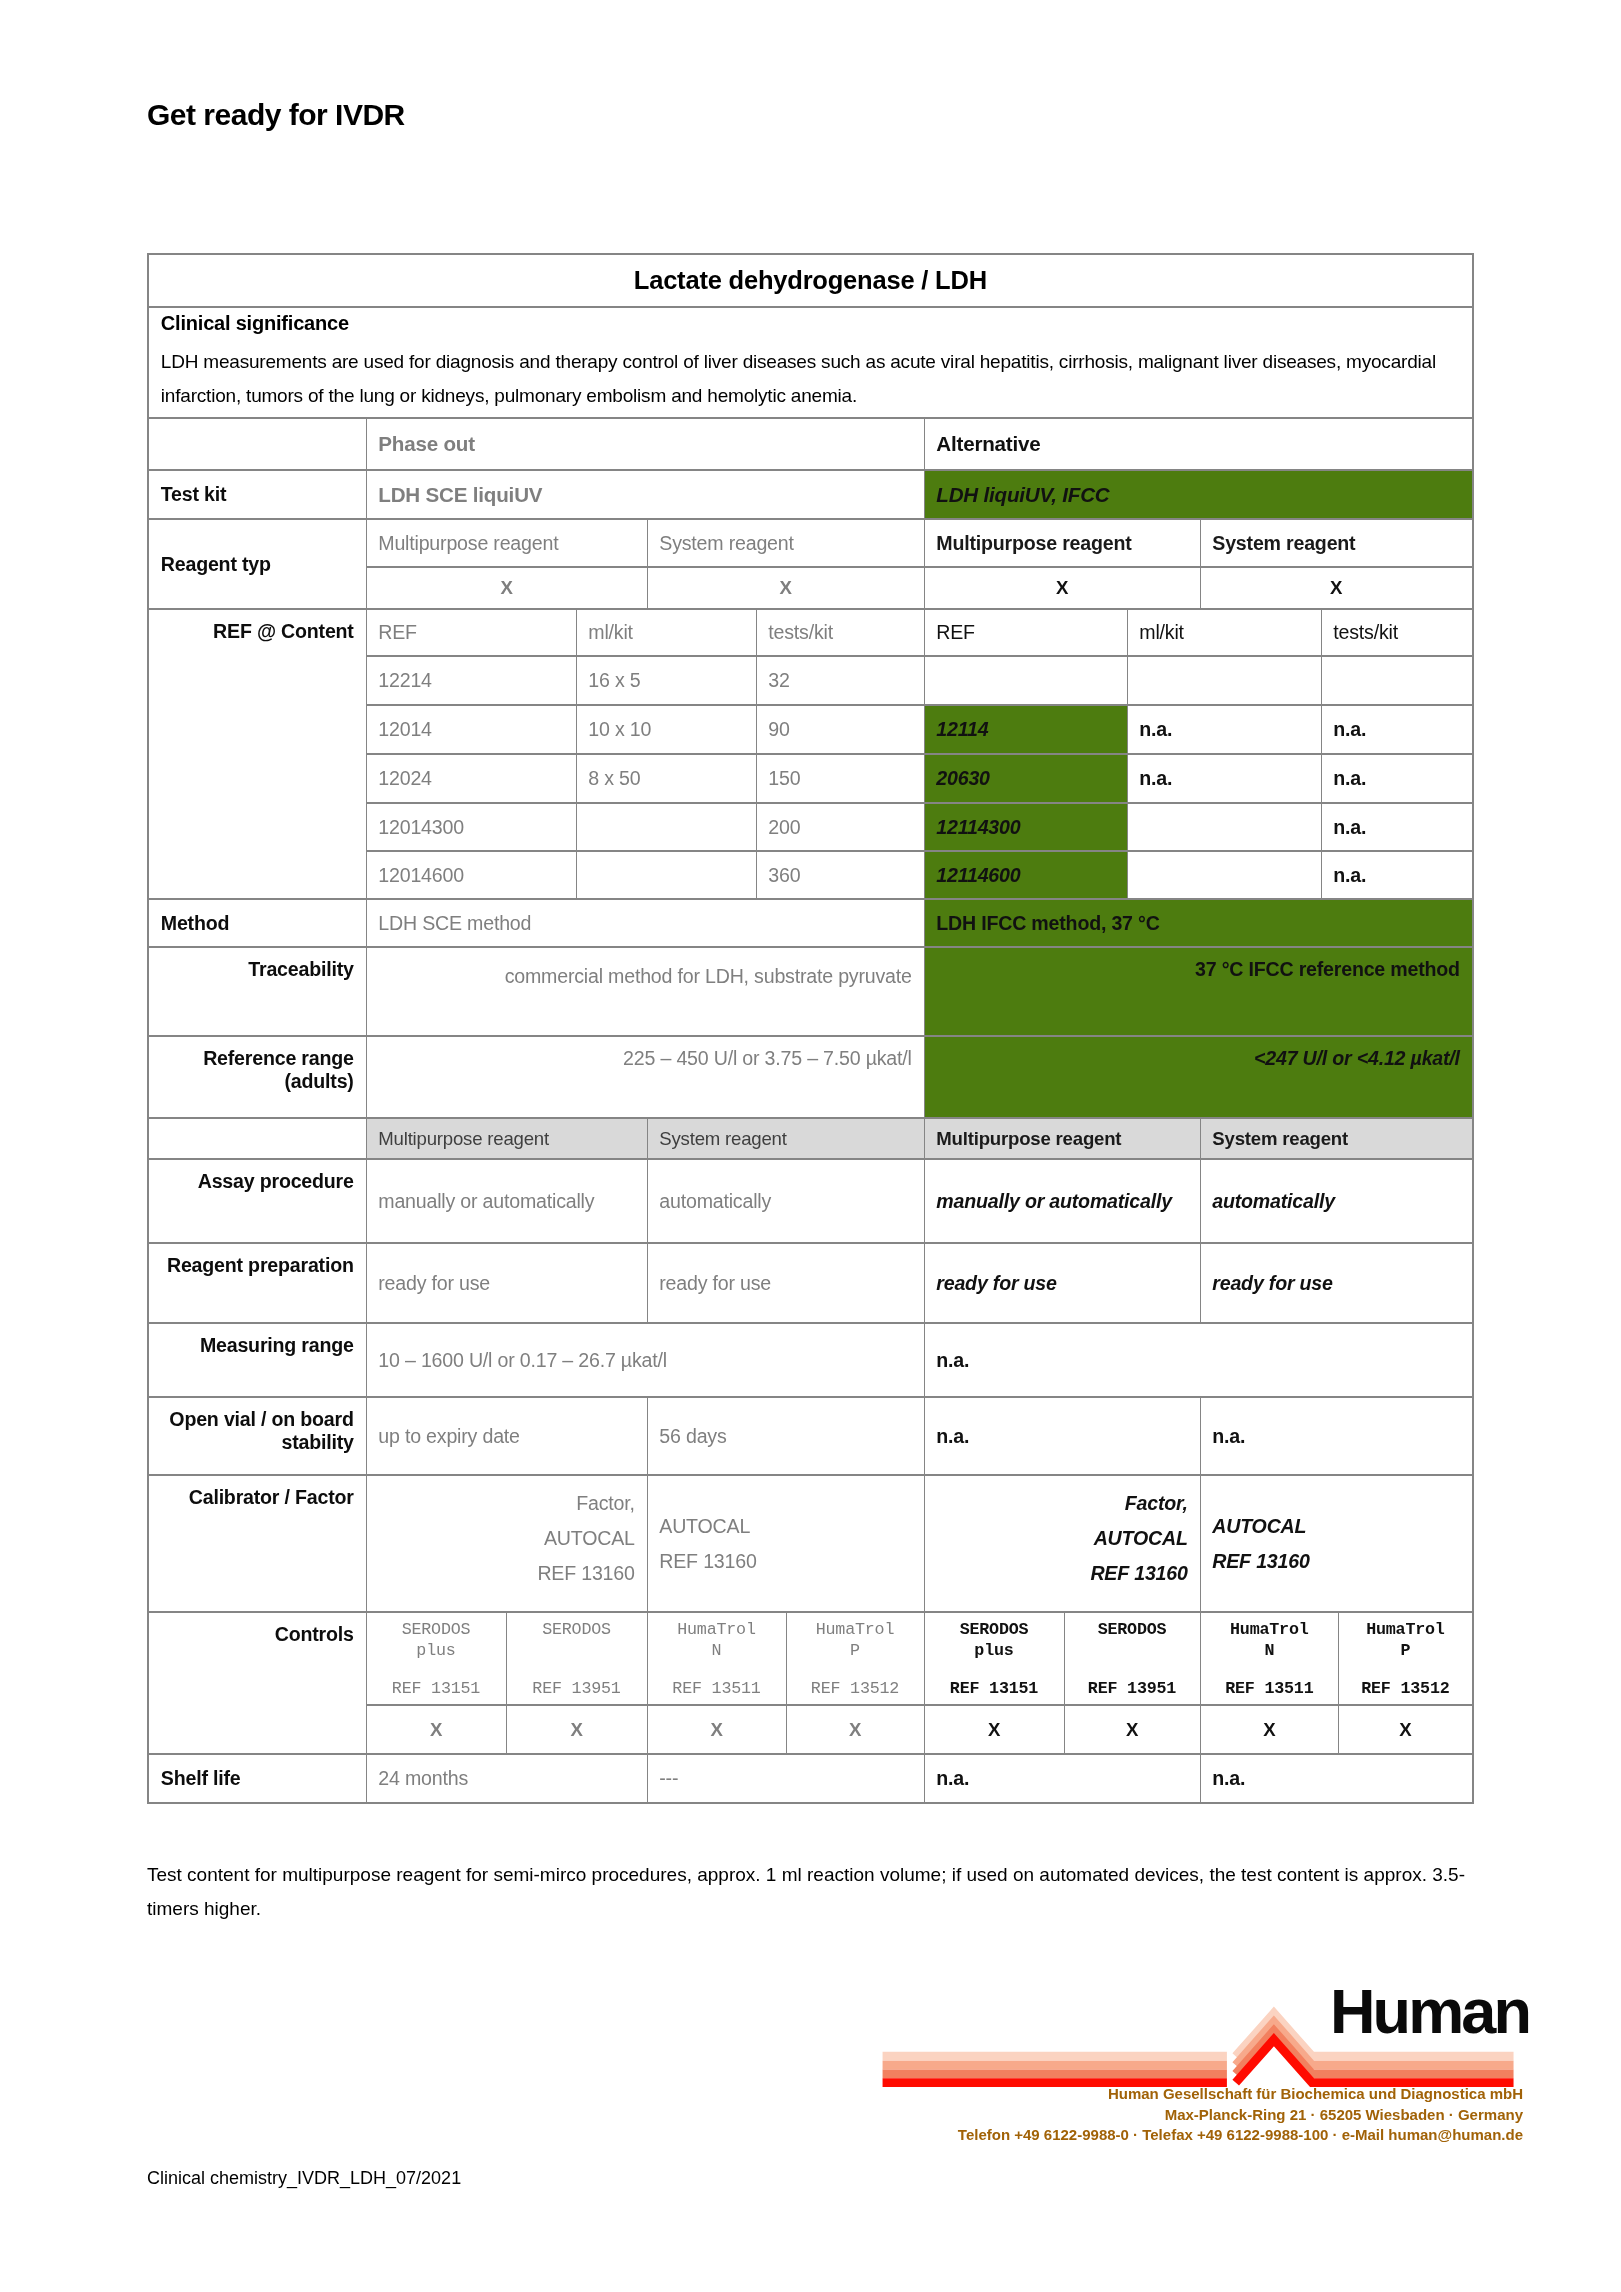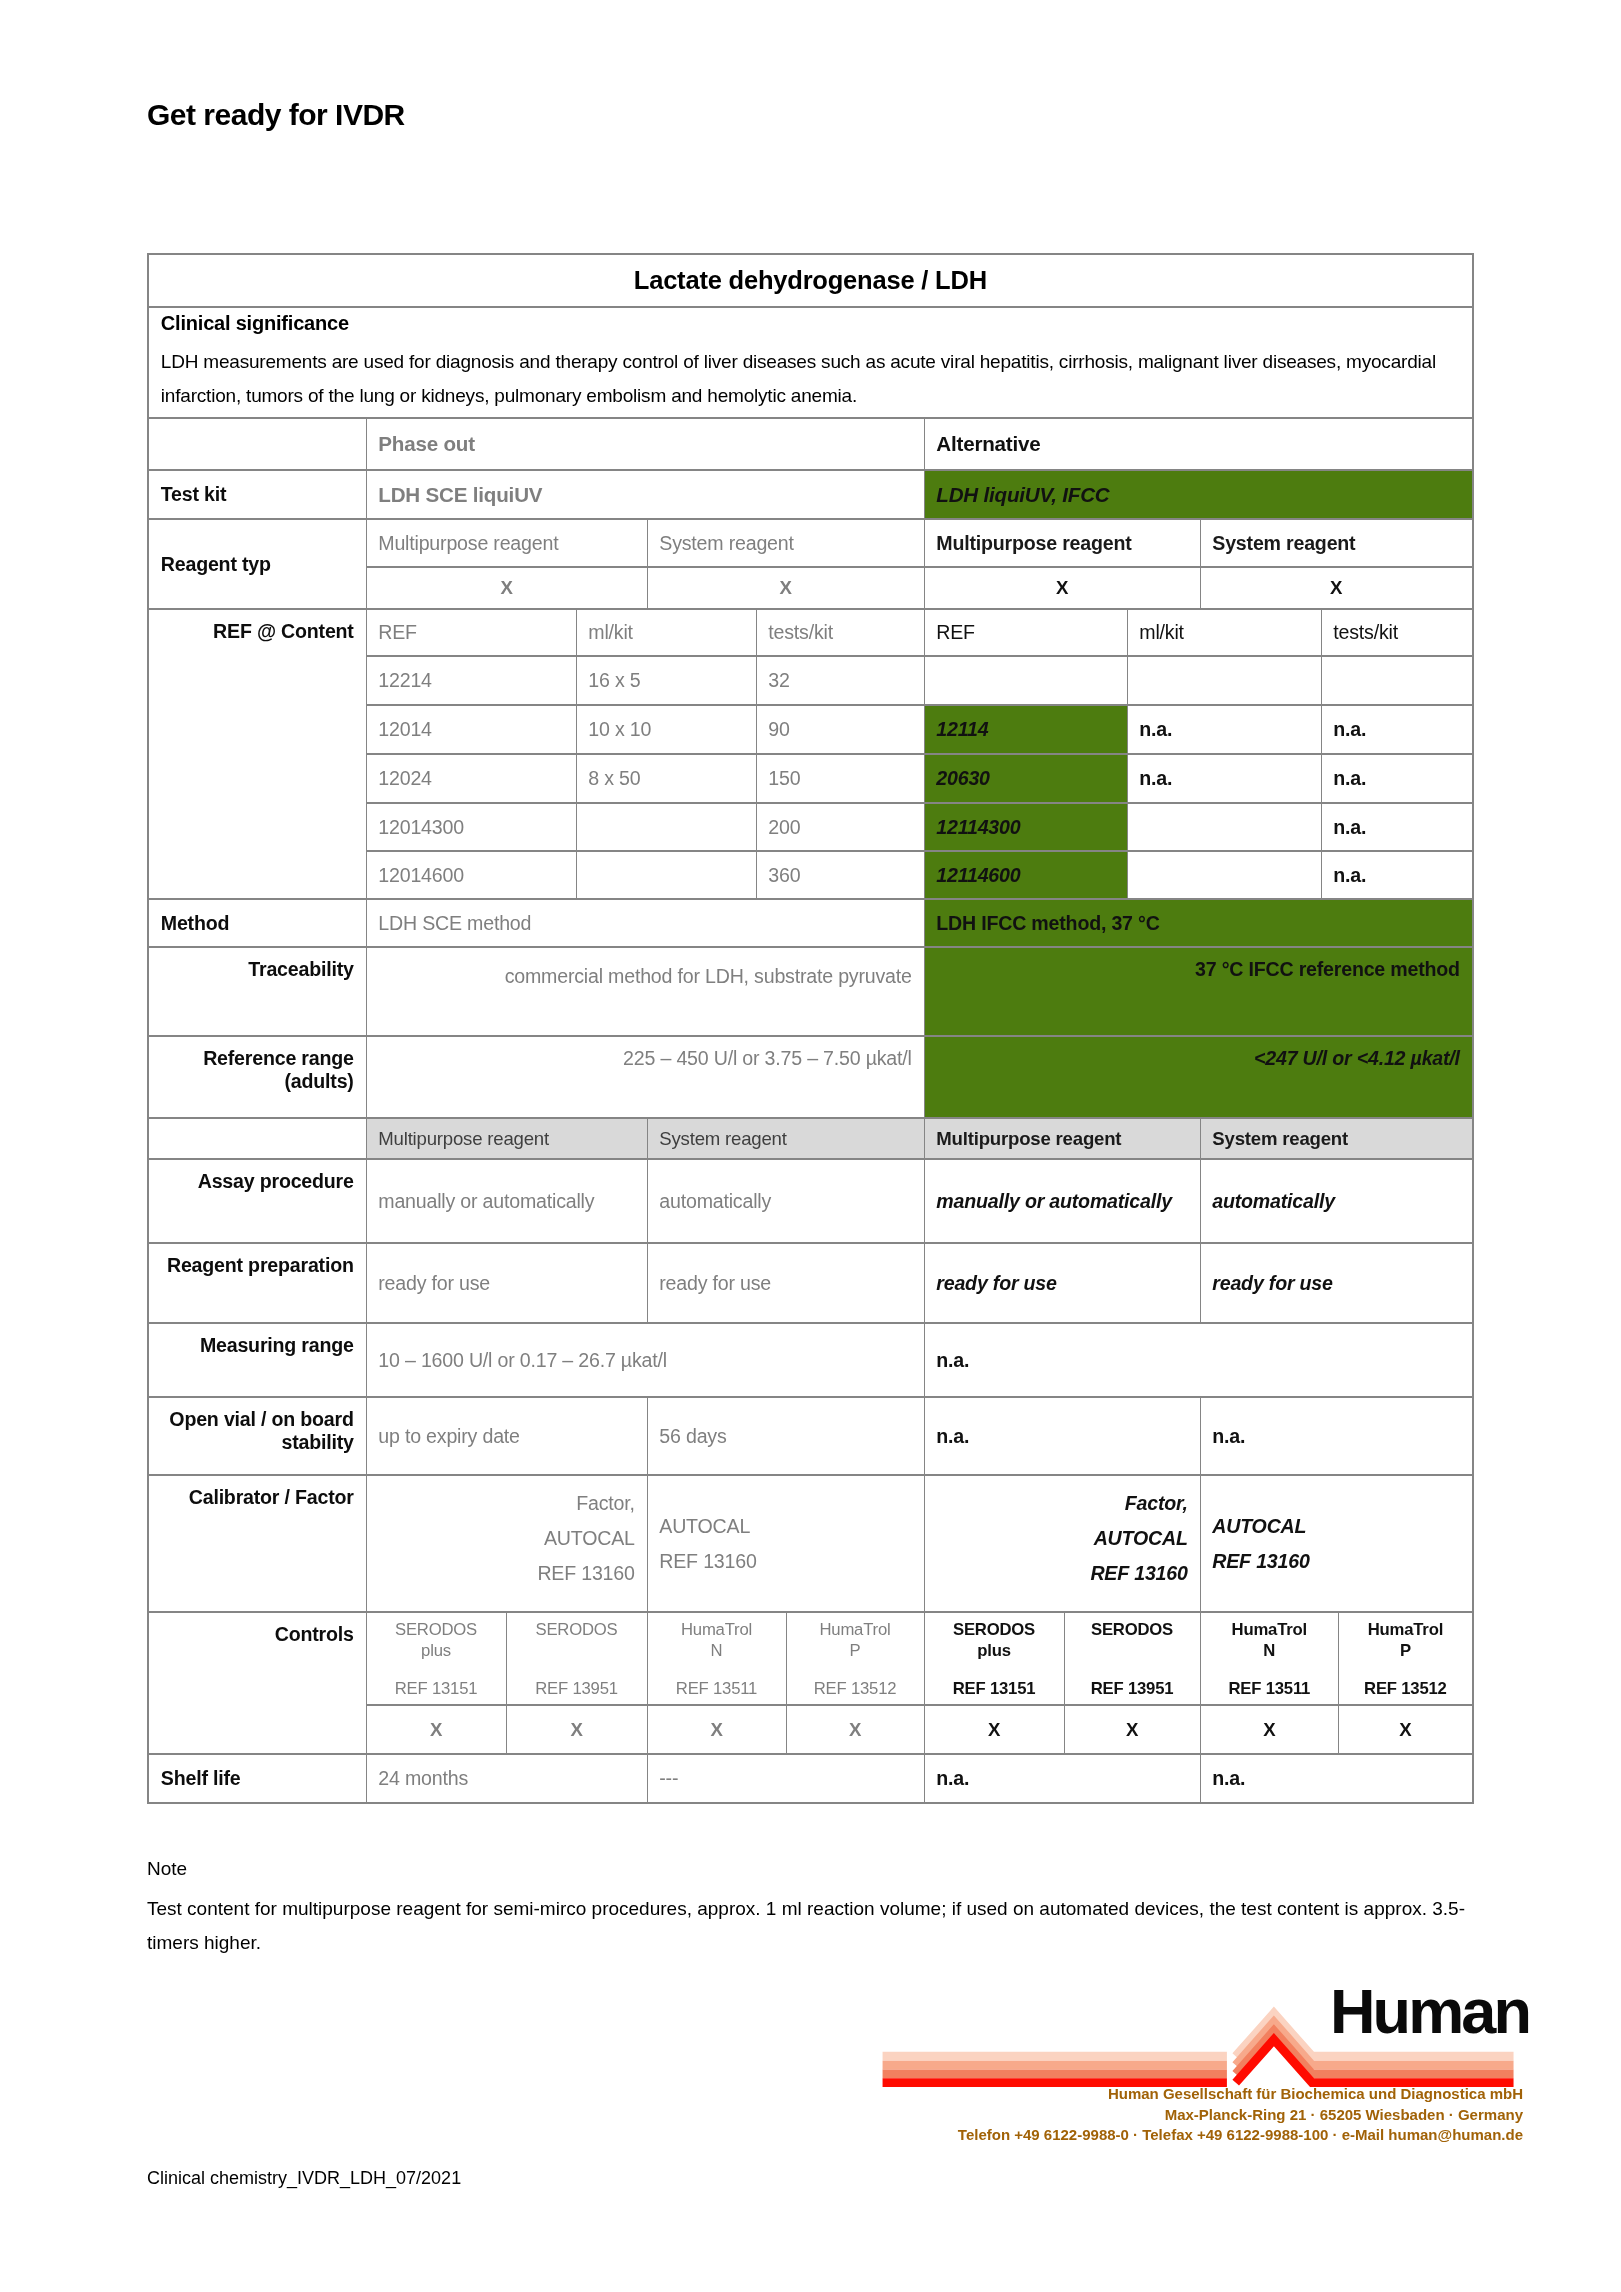--- a/index.html
+++ b/index.html
@@ -29,21 +29,21 @@
   .b  { color:#111111; font-weight:bold; }
   .bi { color:#111111; font-weight:bold; font-style:italic; }
   .blue { background:#4d7c0f; }
   .grayrow { background:#d9d9d9; font-size:18.6px; }
   .sg { color:#3f3f3f; }
   .sb { color:#1a1a1a; font-weight:600; }
   .big { font-size:20.6px; }
   .vtop { vertical-align:top !important; padding-top:9.8px !important;text-align:right; }
   .pre { white-space:pre-line; line-height:35px; }
   td.ctl { padding:7.8px 3.9px; text-align:center; font-size:16.7px; vertical-align:top; }
-  .ctl-in { display:flex; flex-direction:column; justify-content:space-between; height:80px; }
+  .ctl-in { display:flex; flex-direction:column; justify-content:space-between; height:80px;font-family:Liberation Mono, monospace; }
   .ctl-name { white-space:pre-line; line-height:21.6px; }
   .ctl-ref { line-height:19.6px; }
   .xmark { font-size:18.6px; text-align:center; }
   .note-wrap { position:absolute; left:147px; top:1858px; width:1329px; }
   .note-h { font-size:19px; margin-bottom:11.8px; color:#000; }
   .note-t { font-size:19px; line-height:34px; color:#000; }
   .brand-word {
     position:absolute; right:92px; top:1980px; font-size:63px; font-weight:bold;
     letter-spacing:-2.9px; line-height:1; color:#0a0a0a;
   }
@@ -308,21 +308,20 @@
       <td class="lbl">Shelf life</td>
       <td colspan="3" class="g">24 months</td>
       <td colspan="3" class="g">---</td>
       <td colspan="3" class="b">n.a.</td>
       <td colspan="3" class="b">n.a.</td>
     </tr>
   </tbody>
     </table>
 
   <div class="note-wrap">
-    <div class="note-h">Note</div>
     <div class="note-t">Test content for multipurpose reagent for semi-mirco procedures, approx. 1 ml reaction volume; if used on automated devices, the test content is approx. 3.5-timers higher.</div>
   </div>
 
   <div class="brand-word">Human</div>
 
   <svg class="brand-stripes" width="637" height="90" viewBox="0 0 650 92">
     <path d="M0 56.5 H352" stroke="#fbd3c1" stroke-width="9" fill="none"></path>
     <path d="M0 65.5 H352" stroke="#f7a98b" stroke-width="9" fill="none"></path>
     <path d="M0 74.5 H352" stroke="#f2805f" stroke-width="9" fill="none"></path>
     <path d="M0 83.5 H352" stroke="#ff0b00" stroke-width="9" fill="none"></path>

